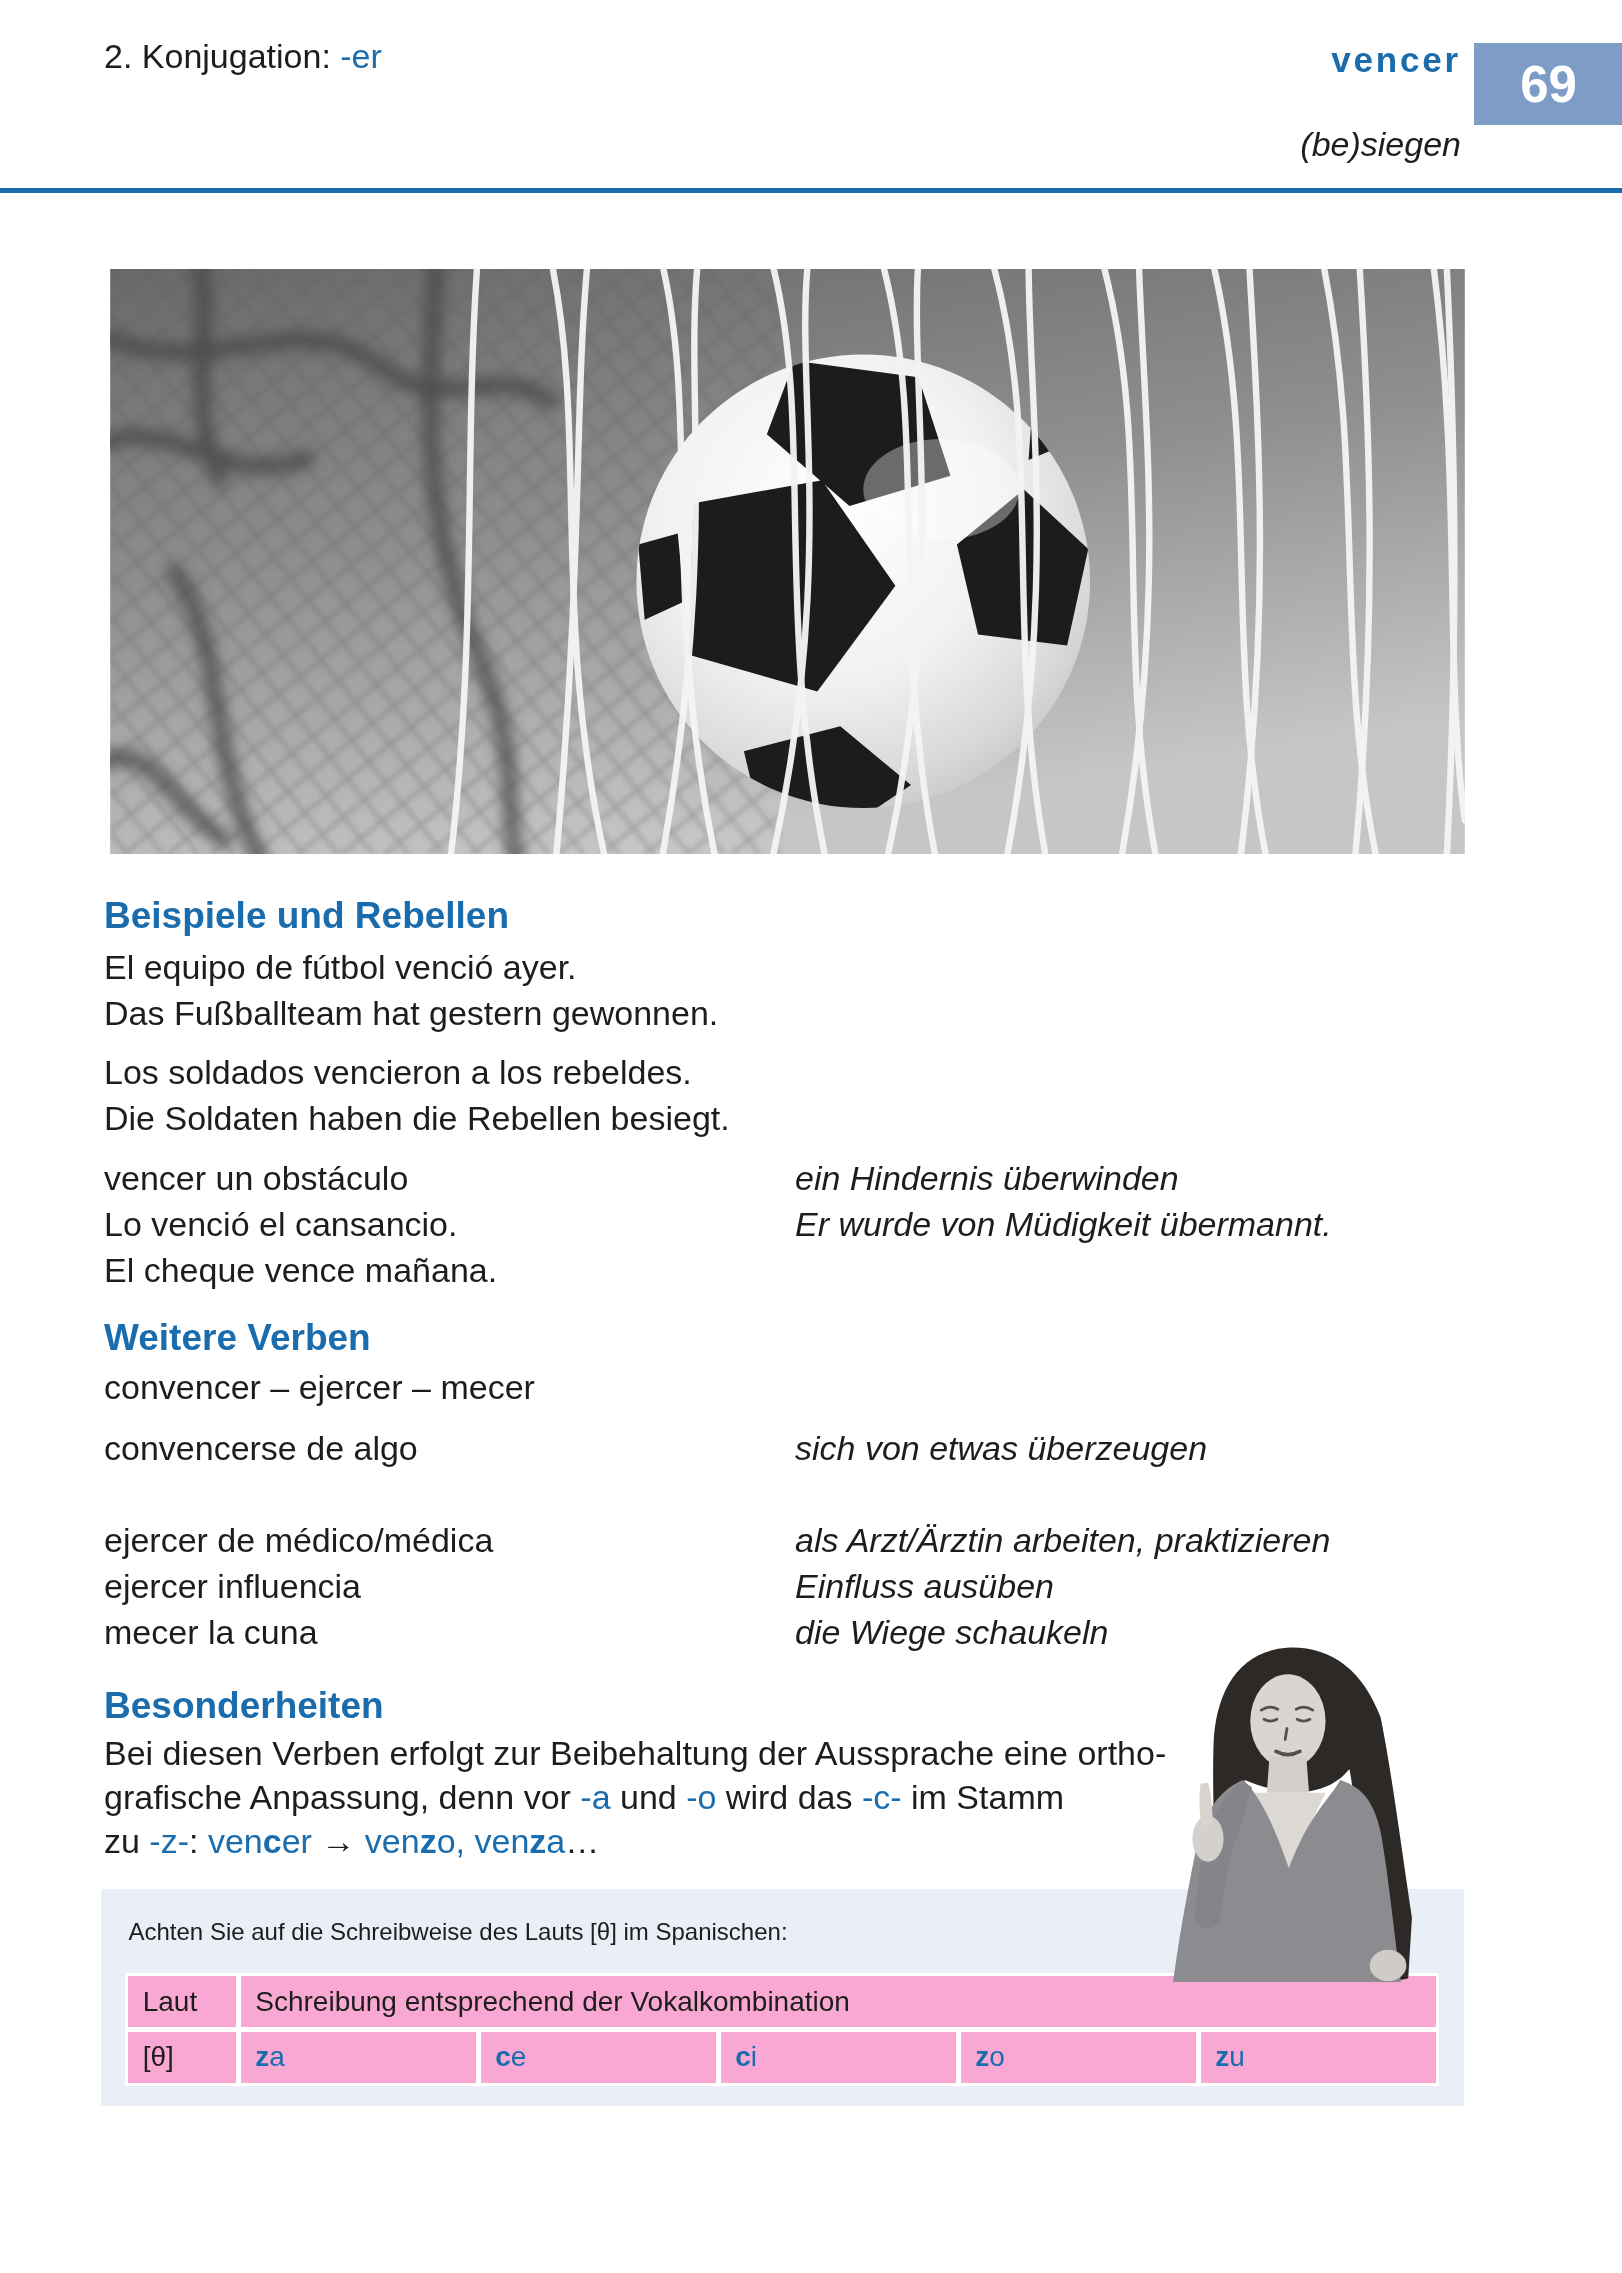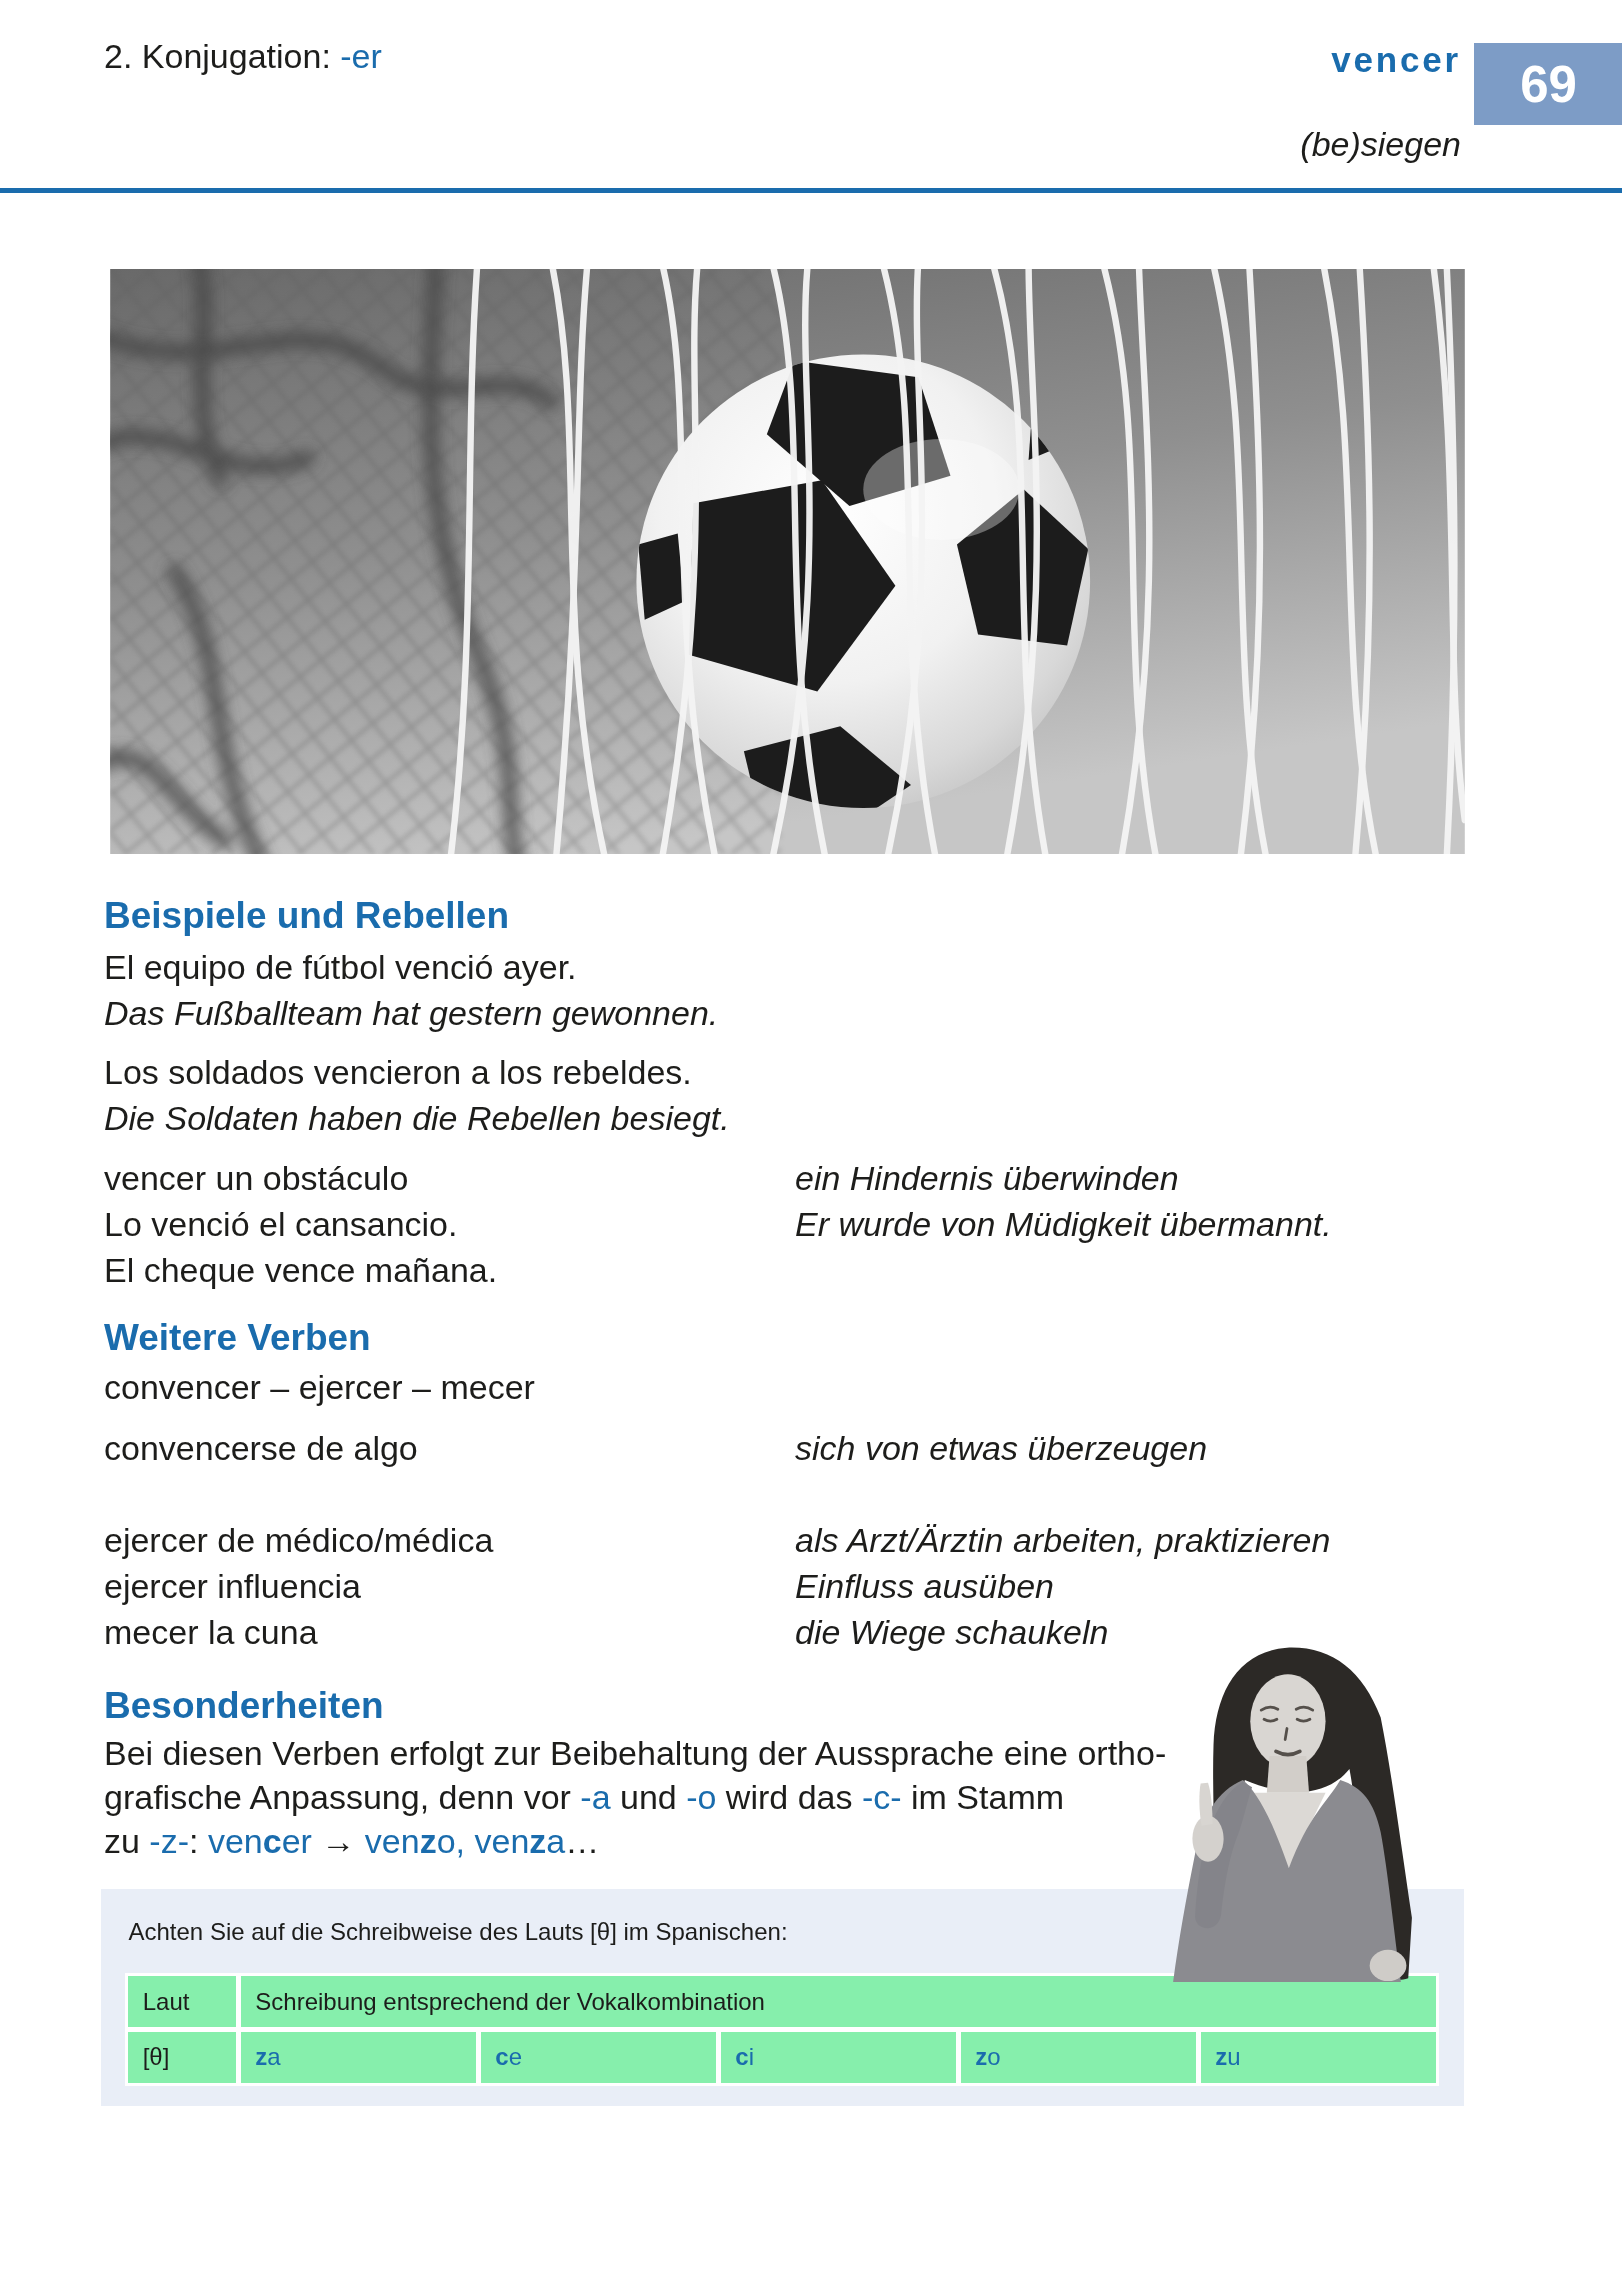--- a/index.html
+++ b/index.html
@@ -2,21 +2,21 @@
 <html style="font-size:14.7px"><head>
 <meta charset="utf-8">
 <style>
   html,body{margin:0;padding:0;background:#ffffff;}
   #page{
     position:relative;width:1623px;height:2123px;background:#ffffff;overflow:hidden;
     font-family:"Liberation Sans",sans-serif;color:#1d1d1b;
   }
   .blue{color:#1a6cad;}
   .bold{font-weight:700;}
-  .it{font-style:italic;text-align:center;}
+  .it{text-align:center;}
 
   
   .hdr-left{position:absolute;left:104px;top:37px;font-size:34px;white-space:nowrap;}
   .hdr-vencer{position:absolute;right:162px;top:40px;font-size:35px;font-weight:700;
     letter-spacing:2.8px;color:#1a6cad;white-space:nowrap;}
   .hdr-num{position:absolute;left:1474px;top:43px;width:149px;height:82px;background:#7d9cc6;
     color:#ffffff;font-size:51px;font-weight:700;display:flex;align-items:center;justify-content:center;}
   .hdr-trans{position:absolute;right:162px;top:125px;font-size:34px;font-style:italic;white-space:nowrap;}
   .rule{position:absolute;left:0;top:188px;width:1623px;height:4.6px;background:#1a6cad;}
 
@@ -29,22 +29,22 @@
   .vrow{position:absolute;left:104px;width:1361px;height:46px;font-size:34px;text-align:center;}
   .vrow .es{position:absolute;left:0;white-space:nowrap;}
   .vrow .de{position:absolute;left:691px;font-style:italic;white-space:nowrap;}
   .para{position:absolute;left:104px;top:1731px;width:1212px;font-size:34px;line-height:44px;}
 
   
   .infobox{position:absolute;left:101px;top:1889px;width:1363px;height:217px;background:#e9eef7;}
   .infobox .intro{position:absolute;left:27.5px;top:29px;font-size:24px;white-space:nowrap;}
   .ltable{position:absolute;left:24px;top:84px;width:1308px;display:grid;
     grid-template-columns:108px repeat(5,1fr);gap:4.6px;background:#ffffff;border:3.7px solid #ffffff;}
-  .ltable .cell{background:#86efac;height:51px;display:flex;align-items:center;
-    padding-left:14.7px;font-size:24px;box-sizing:border-box;}
+  .ltable .cell{background:#f9a8d4;height:51px;display:flex;align-items:center;
+    padding-left:14.7px;font-size:28px;box-sizing:border-box;}
   .ltable .wide{grid-column:2/7;}
 
   .pagenum{position:absolute;right:158px;top:2156px;font-size:32px;font-weight:700;margin-left:22px;}
 
   .woman{position:absolute;left:1151px;top:1644px;width:317px;height:338px;z-index:3;}
 </style>
 </head>
 <body>
 
 <div id="page">

